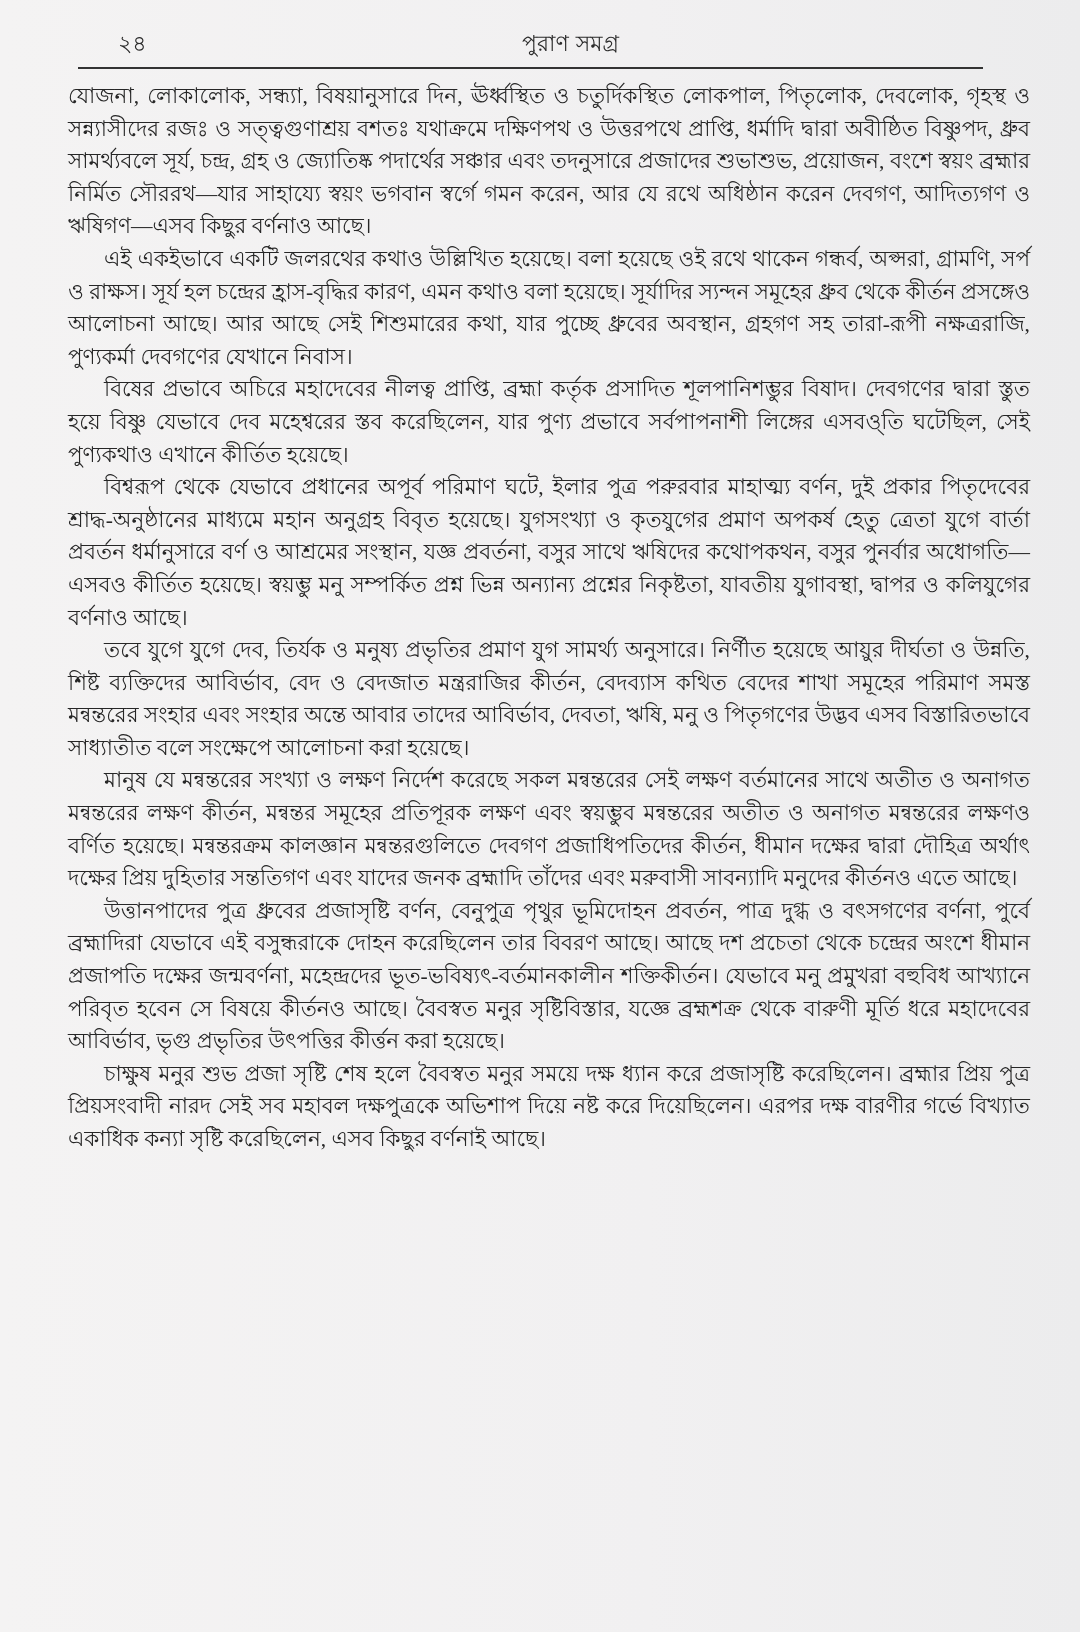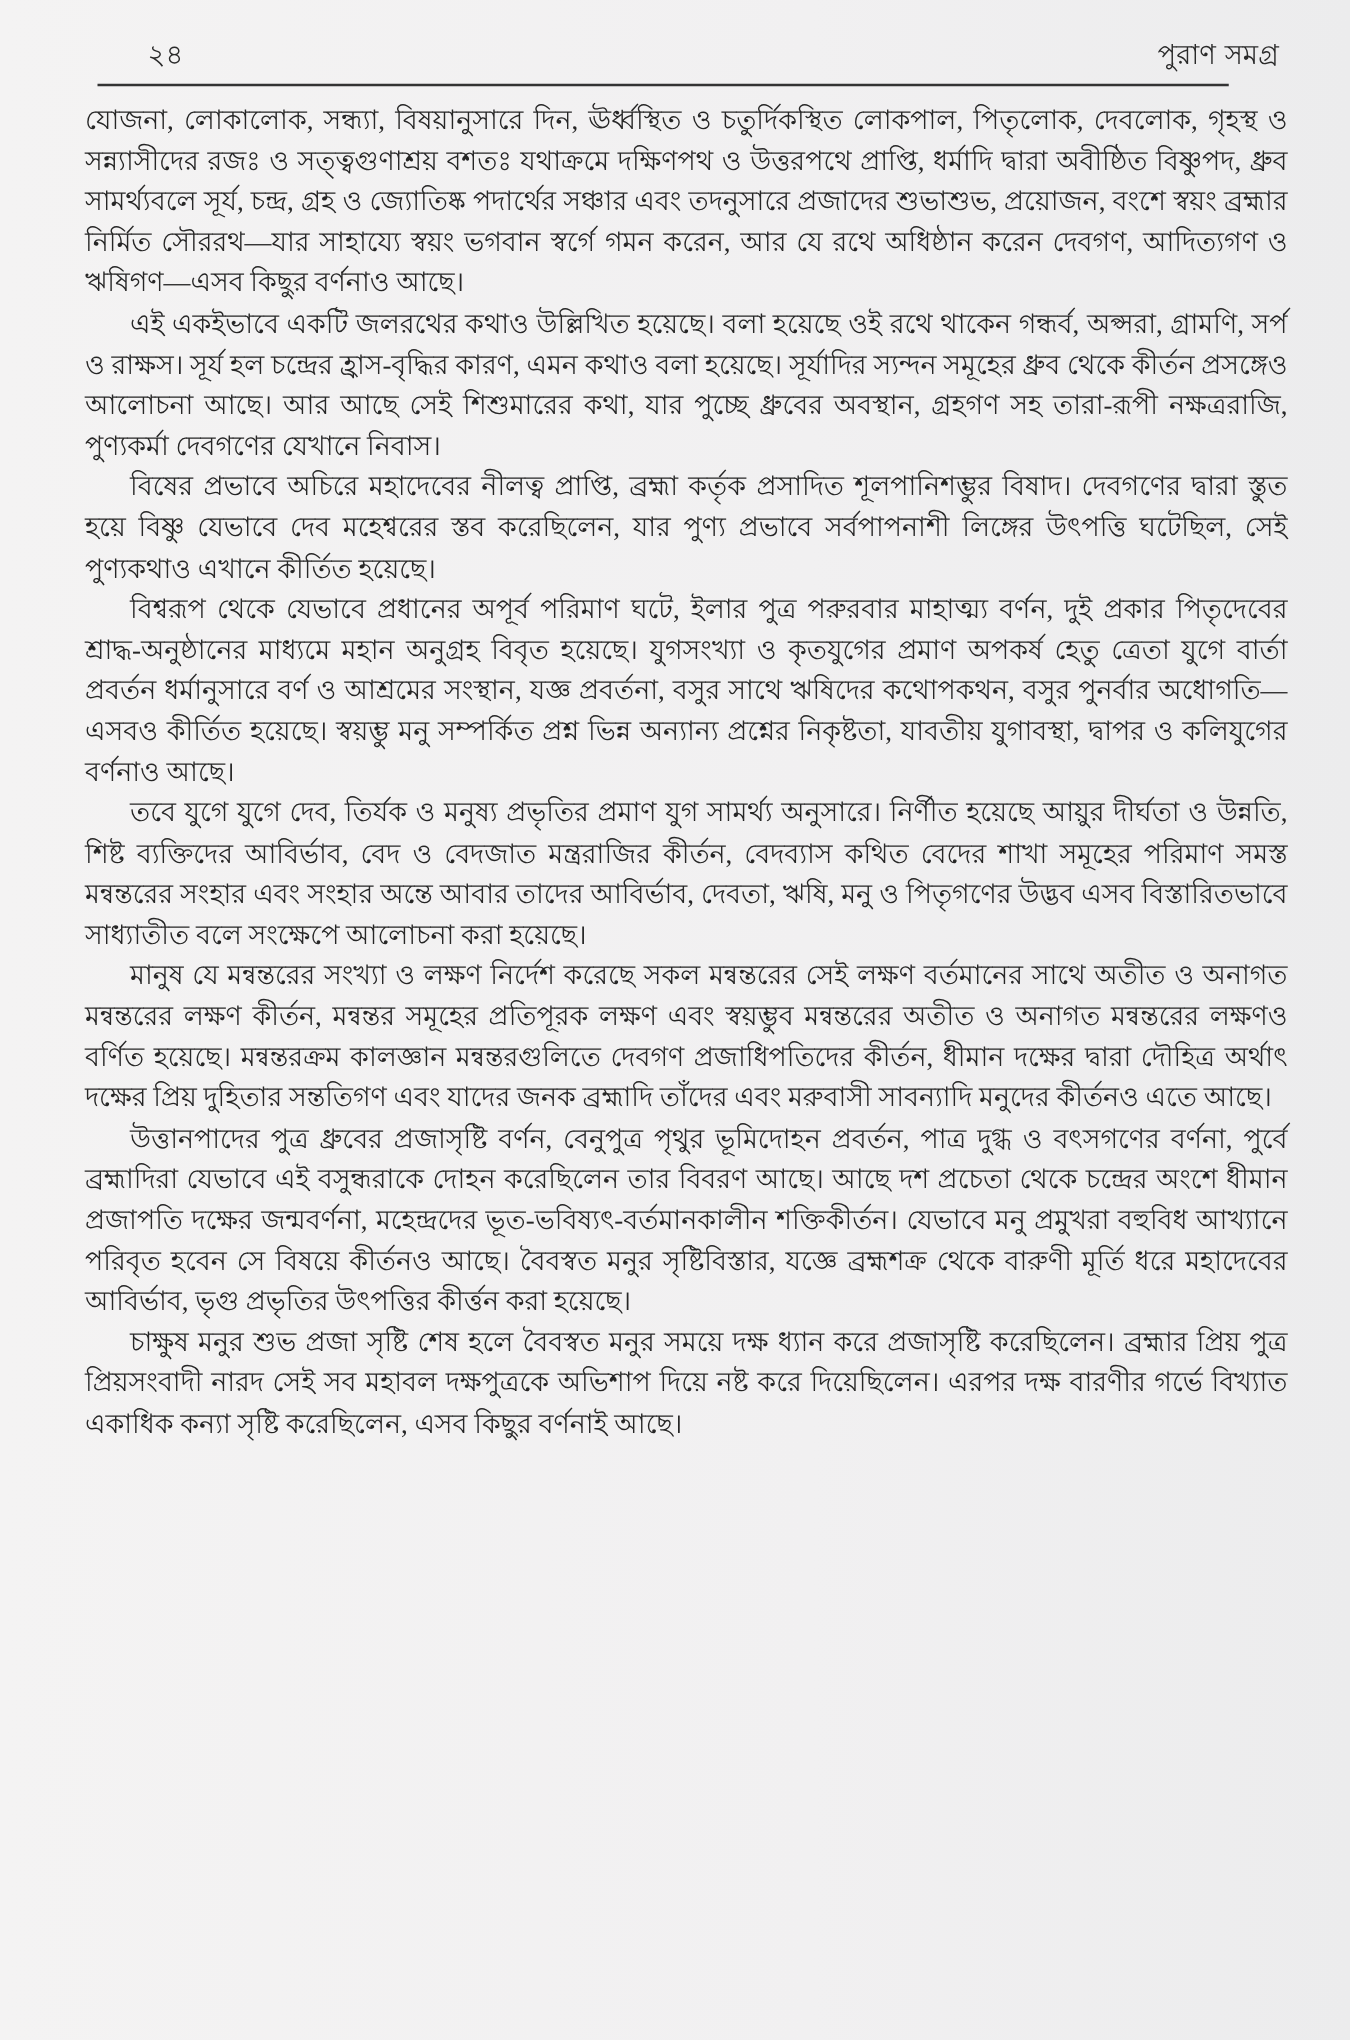--- a/index.html
+++ b/index.html
@@ -24,21 +24,21 @@
   .page-number {
     position: absolute;
     left: 0; top: 4px;
     font-family: "DejaVu Sans", sans-serif;
     font-size: 22px;
     color: #2a2a2a;
   }
   .running-title {
     position: absolute;
     left: 0; right: 0; top: 4px;
-    text-align: right;
+    text-align: center;
     font-family: "DejaVu Sans", sans-serif;
     font-size: 22px;
     color: #2a2a2a;
   }
   .rule {
     position: absolute;
     left: 78px; top: 67px;
     width: 905px; height: 2px;
     background: #333;
   }
@@ -64,20 +64,20 @@
 <div class="page">
   <div class="header">
     <span class="page-number">২৪</span>
     <div class="running-title">পুরাণ সমগ্র</div>
   </div>
   <div class="rule"></div>
 
   <div class="body-text">
     <p class="para first">যোজনা, লোকালোক, সন্ধ্যা, বিষয়ানুসারে দিন, ঊর্ধ্বস্থিত ও চতুর্দিকস্থিত লোকপাল, পিতৃলোক, দেবলোক, গৃহস্থ ও সন্ন্যাসীদের রজঃ ও সত্ত্বগুণাশ্রয় বশতঃ যথাক্রমে দক্ষিণপথ ও উত্তরপথে প্রাপ্তি, ধর্মাদি দ্বারা অবীষ্ঠিত বিষ্ণুপদ, ধ্রুব সামর্থ্যবলে সূর্য, চন্দ্র, গ্রহ ও জ্যোতিষ্ক পদার্থের সঞ্চার এবং তদনুসারে প্রজাদের শুভাশুভ, প্রয়োজন, বংশে স্বয়ং ব্রহ্মার নির্মিত সৌররথ—যার সাহায্যে স্বয়ং ভগবান স্বর্গে গমন করেন, আর যে রথে অধিষ্ঠান করেন দেবগণ, আদিত্যগণ ও ঋষিগণ—এসব কিছুর বর্ণনাও আছে।</p>
     <p class="para">এই একইভাবে একটি জলরথের কথাও উল্লিখিত হয়েছে। বলা হয়েছে ওই রথে থাকেন গন্ধর্ব, অপ্সরা, গ্রামণি, সর্প ও রাক্ষস। সূর্য হল চন্দ্রের হ্রাস-বৃদ্ধির কারণ, এমন কথাও বলা হয়েছে। সূর্যাদির স্যন্দন সমূহের ধ্রুব থেকে কীর্তন প্রসঙ্গেও আলোচনা আছে। আর আছে সেই শিশুমারের কথা, যার পুচ্ছে ধ্রুবের অবস্থান, গ্রহগণ সহ তারা-রূপী নক্ষত্ররাজি, পুণ্যকর্মা দেবগণের যেখানে নিবাস।</p>
-    <p class="para">বিষের প্রভাবে অচিরে মহাদেবের নীলত্ব প্রাপ্তি, ব্রহ্মা কর্তৃক প্রসাদিত শূলপানিশম্ভুর বিষাদ। দেবগণের দ্বারা স্তুত হয়ে বিষ্ণু যেভাবে দেব মহেশ্বরের স্তব করেছিলেন, যার পুণ্য প্রভাবে সর্বপাপনাশী লিঙ্গের উৎপত্তি ঘটেছিল, সেই পুণ্যকথাও এখানে কীর্তিত হয়েছে।</p>
+    <p class="para">বিষের প্রভাবে অচিরে মহাদেবের নীলত্ব প্রাপ্তি, ব্রহ্মা কর্তৃক প্রসাদিত শূলপানিশম্ভুর বিষাদ। দেবগণের দ্বারা স্তুত হয়ে বিষ্ণু যেভাবে দেব মহেশ্বরের স্তব করেছিলেন, যার পুণ্য প্রভাবে সর্বপাপনাশী লিঙ্গের এসবও্তি ঘটেছিল, সেই পুণ্যকথাও এখানে কীর্তিত হয়েছে।</p>
     <p class="para">বিশ্বরূপ থেকে যেভাবে প্রধানের অপূর্ব পরিমাণ ঘটে, ইলার পুত্র পরুরবার মাহাত্ম্য বর্ণন, দুই প্রকার পিতৃদেবের শ্রাদ্ধ-অনুষ্ঠানের মাধ্যমে মহান অনুগ্রহ বিবৃত হয়েছে। যুগসংখ্যা ও কৃতযুগের প্রমাণ অপকর্ষ হেতু ত্রেতা যুগে বার্তা প্রবর্তন ধর্মানুসারে বর্ণ ও আশ্রমের সংস্থান, যজ্ঞ প্রবর্তনা, বসুর সাথে ঋষিদের কথোপকথন, বসুর পুনর্বার অধোগতি—এসবও কীর্তিত হয়েছে। স্বয়ম্ভু মনু সম্পর্কিত প্রশ্ন ভিন্ন অন্যান্য প্রশ্নের নিকৃষ্টতা, যাবতীয় যুগাবস্থা, দ্বাপর ও কলিযুগের বর্ণনাও আছে।</p>
     <p class="para">তবে যুগে যুগে দেব, তির্যক ও মনুষ্য প্রভৃতির প্রমাণ যুগ সামর্থ্য অনুসারে। নির্ণীত হয়েছে আয়ুর দীর্ঘতা ও উন্নতি, শিষ্ট ব্যক্তিদের আবির্ভাব, বেদ ও বেদজাত মন্ত্ররাজির কীর্তন, বেদব্যাস কথিত বেদের শাখা সমূহের পরিমাণ সমস্ত মন্বন্তরের সংহার এবং সংহার অন্তে আবার তাদের আবির্ভাব, দেবতা, ঋষি, মনু ও পিতৃগণের উদ্ভব এসব বিস্তারিতভাবে সাধ্যাতীত বলে সংক্ষেপে আলোচনা করা হয়েছে।</p>
     <p class="para">মানুষ যে মন্বন্তরের সংখ্যা ও লক্ষণ নির্দেশ করেছে সকল মন্বন্তরের সেই লক্ষণ বর্তমানের সাথে অতীত ও অনাগত মন্বন্তরের লক্ষণ কীর্তন, মন্বন্তর সমূহের প্রতিপূরক লক্ষণ এবং স্বয়ম্ভুব মন্বন্তরের অতীত ও অনাগত মন্বন্তরের লক্ষণও বর্ণিত হয়েছে। মন্বন্তরক্রম কালজ্ঞান মন্বন্তরগুলিতে দেবগণ প্রজাধিপতিদের কীর্তন, ধীমান দক্ষের দ্বারা দৌহিত্র অর্থাৎ দক্ষের প্রিয় দুহিতার সন্ততিগণ এবং যাদের জনক ব্রহ্মাদি তাঁদের এবং মরুবাসী সাবন্যাদি মনুদের কীর্তনও এতে আছে।</p>
     <p class="para">উত্তানপাদের পুত্র ধ্রুবের প্রজাসৃষ্টি বর্ণন, বেনুপুত্র পৃথুর ভূমিদোহন প্রবর্তন, পাত্র দুগ্ধ ও বৎসগণের বর্ণনা, পুর্বে ব্রহ্মাদিরা যেভাবে এই বসুন্ধরাকে দোহন করেছিলেন তার বিবরণ আছে। আছে দশ প্রচেতা থেকে চন্দ্রের অংশে ধীমান প্রজাপতি দক্ষের জন্মবর্ণনা, মহেন্দ্রদের ভূত-ভবিষ্যৎ-বর্তমানকালীন শক্তিকীর্তন। যেভাবে মনু প্রমুখরা বহুবিধ আখ্যানে পরিবৃত হবেন সে বিষয়ে কীর্তনও আছে। বৈবস্বত মনুর সৃষ্টিবিস্তার, যজ্ঞে ব্রহ্মশক্র থেকে বারুণী মূর্তি ধরে মহাদেবের আবির্ভাব, ভৃগু প্রভৃতির উৎপত্তির কীর্ত্তন করা হয়েছে।</p>
     <p class="para">চাক্ষুষ মনুর শুভ প্রজা সৃষ্টি শেষ হলে বৈবস্বত মনুর সময়ে দক্ষ ধ্যান করে প্রজাসৃষ্টি করেছিলেন। ব্রহ্মার প্রিয় পুত্র প্রিয়সংবাদী নারদ সেই সব মহাবল দক্ষপুত্রকে অভিশাপ দিয়ে নষ্ট করে দিয়েছিলেন। এরপর দক্ষ বারণীর গর্ভে বিখ্যাত একাধিক কন্যা সৃষ্টি করেছিলেন, এসব কিছুর বর্ণনাই আছে।</p>
   </div>
 </div>
 
 </body></html>

